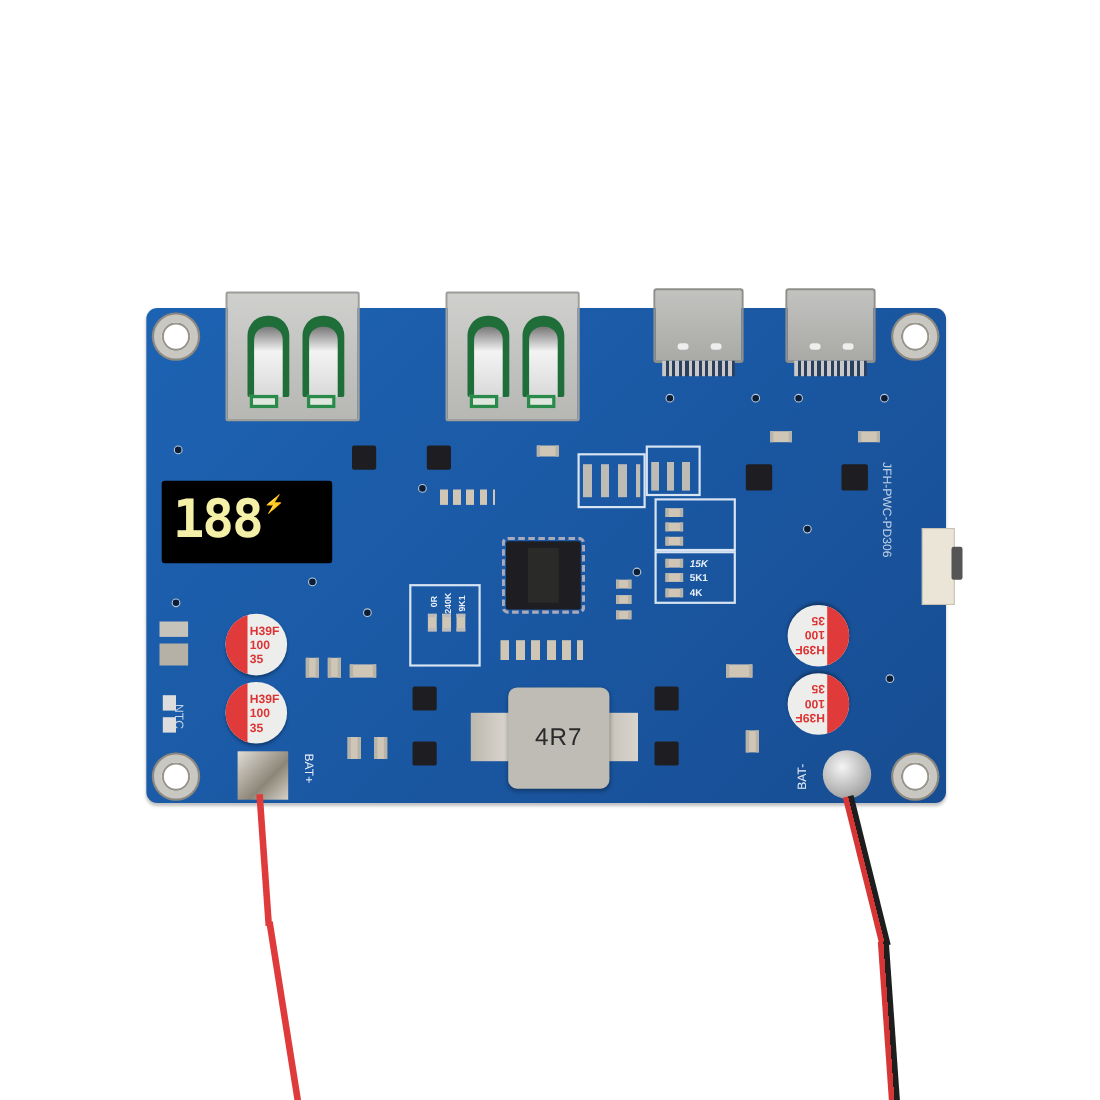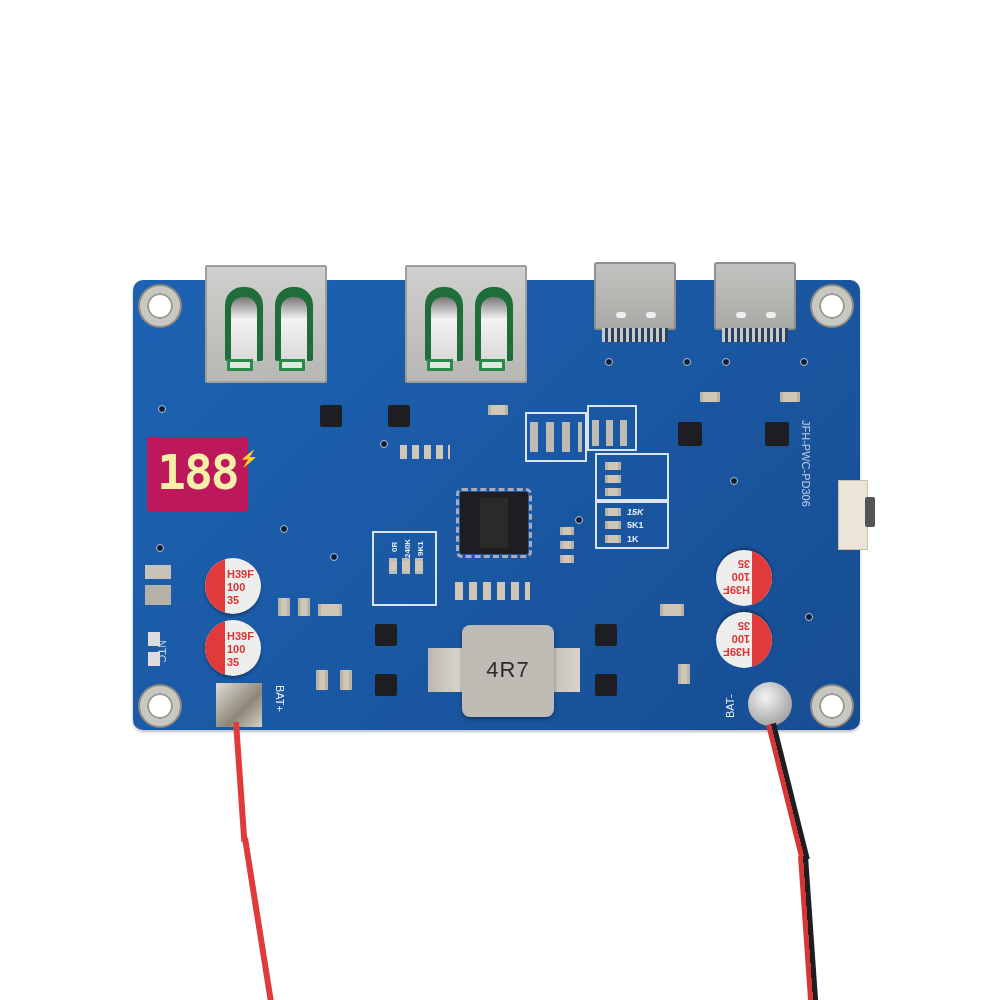--- a/index.html
+++ b/index.html
@@ -57,21 +57,21 @@
     <div class="pins"></div>
 </div>
 <div class="abs usbc" style="left:714px;top:262px;width:82px;height:68px;">
   <div class="dot" style="left:20px;"></div>
     <div class="dot" style="left:50px;"></div>
     <div class="pins"></div>
 </div>
 
 <div class="abs silk" style="left:812px;top:420px;transform:rotate(90deg);transform-origin:left top;font-size:11px;font-weight:normal;opacity:.8;white-space:nowrap;">JFH-PWC-PD306</div>
 
-<div class="abs" style="left:147px;top:437px;width:101px;height:75px;background:#be185d;border-radius:3px;">
+<div class="abs" style="left:147px;top:437px;width:115px;height:75px;background:#000000;border-radius:3px;padding-left:40px;">
   <div class="abs" style="left:10px;top:10px;font-family:'DejaVu Sans Mono',monospace;font-size:48px;line-height:50px;color:#f5f0a8;font-weight:bold;letter-spacing:-2px;">188</div>
   <div class="abs" style="left:92px;top:12px;color:#c9c38a;font-size:16px;">⚡</div>
 </div>
 
 <div class="abs chip" style="left:460px;top:492px;width:68px;height:62px;outline:3px dashed #aab;outline-offset:1px;">
   <div class="abs" style="left:20px;top:6px;width:28px;height:50px;background:#2a2a28;"></div>
 </div>
 
 <div class="abs chip" style="left:320px;top:405px;width:22px;height:22px;"></div>
 <div class="abs chip" style="left:388px;top:405px;width:22px;height:22px;"></div>
@@ -83,21 +83,21 @@
 <div class="abs chip" style="left:595px;top:674px;width:22px;height:22px;"></div>
 
 <div class="abs outline" style="left:525px;top:412px;width:62px;height:50px;"></div>
 <div class="abs outline" style="left:587px;top:405px;width:50px;height:46px;"></div>
 <div class="abs outline" style="left:595px;top:453px;width:74px;height:48px;"></div>
 <div class="abs outline" style="left:595px;top:501px;width:74px;height:48px;"></div>
 <div class="abs outline" style="left:372px;top:531px;width:65px;height:75px;"></div>
 
 <div class="abs silk" style="left:627px;top:507px;font-style:italic;">15K</div>
 <div class="abs silk" style="left:627px;top:520px;">5K1</div>
-<div class="abs silk" style="left:627px;top:534px;">1K</div>
+<div class="abs silk" style="left:627px;top:534px;">4K</div>
 <div class="abs smd" style="left:605px;top:508px;width:16px;height:8px;"></div>
 <div class="abs smd" style="left:605px;top:521px;width:16px;height:8px;"></div>
 <div class="abs smd" style="left:605px;top:535px;width:16px;height:8px;"></div>
 <div class="abs smd" style="left:605px;top:462px;width:16px;height:8px;"></div>
 <div class="abs smd" style="left:605px;top:475px;width:16px;height:8px;"></div>
 <div class="abs smd" style="left:605px;top:488px;width:16px;height:8px;"></div>
 
 <div class="abs silk" style="left:390px;top:552px;transform:rotate(-90deg);transform-origin:left top;font-size:8px;">0R</div>
 <div class="abs silk" style="left:403px;top:558px;transform:rotate(-90deg);transform-origin:left top;font-size:8px;">240K</div>
 <div class="abs silk" style="left:416px;top:556px;transform:rotate(-90deg);transform-origin:left top;font-size:8px;">9K1</div>

